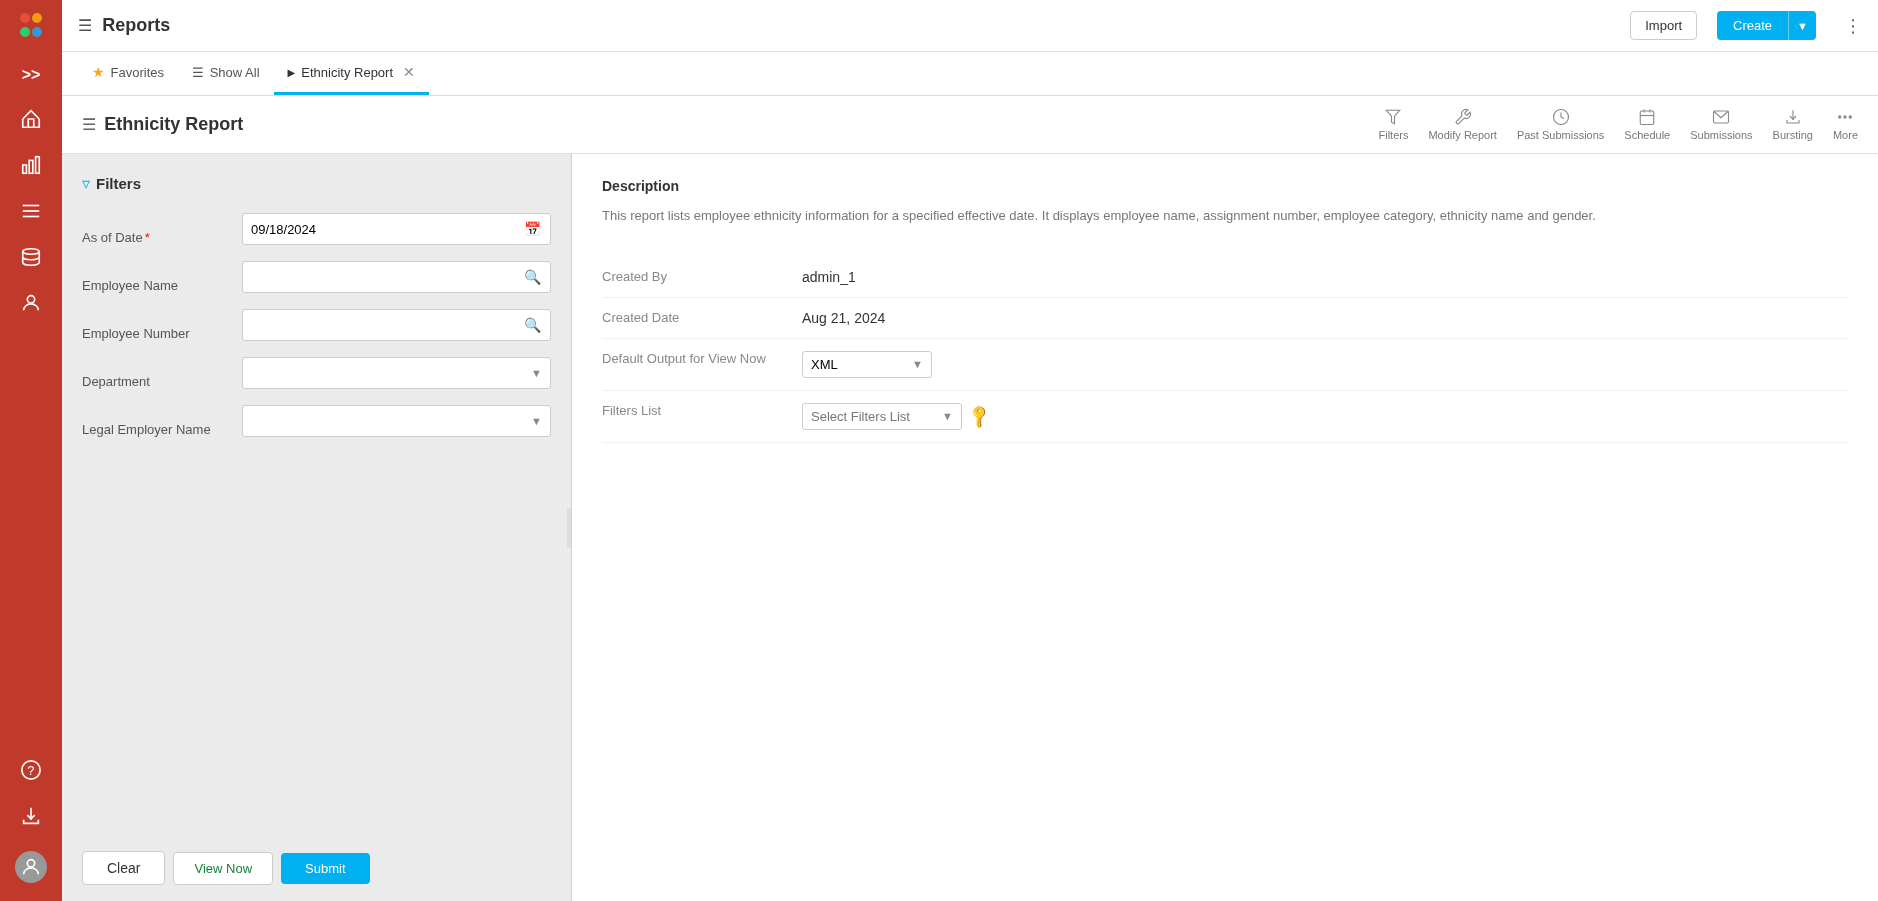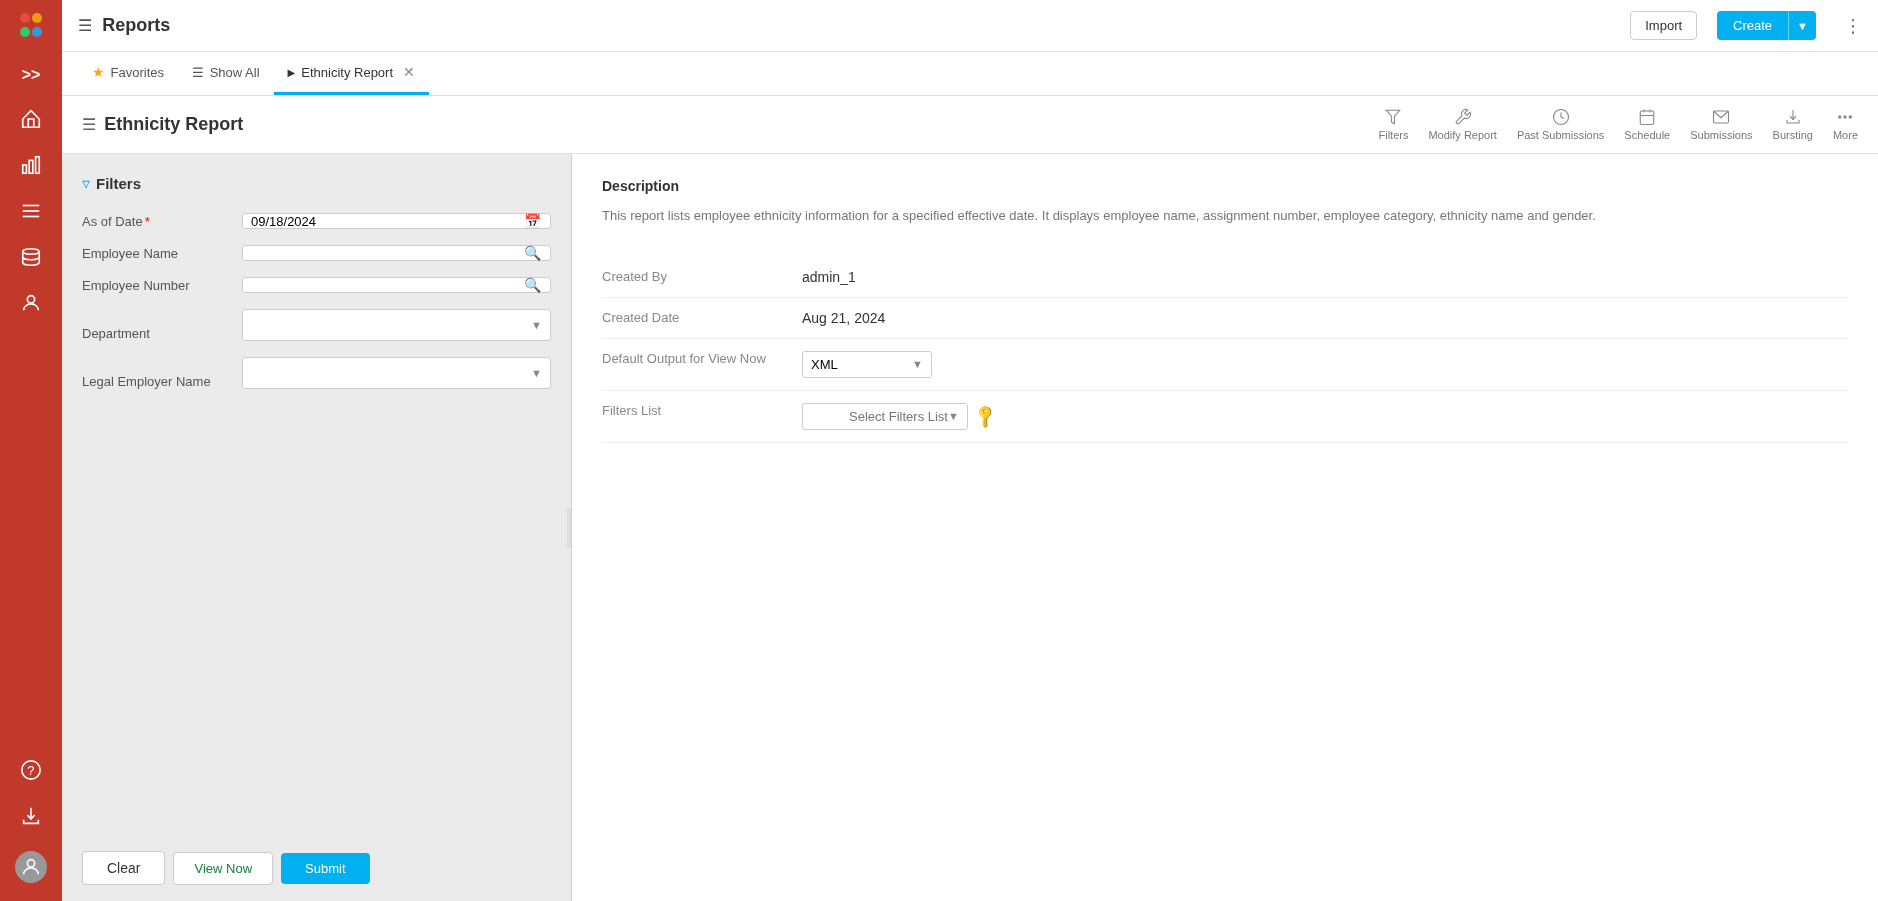--- a/index.html
+++ b/index.html
@@ -208,21 +208,21 @@
     }
     .required-star { color: red; margin-left: 2px; }
     .filter-input-wrap {
       flex: 1;
       display: flex;
       align-items: center;
       background: white;
       border: 1px solid #ccc;
       border-radius: 3px;
       padding: 5px 8px;
-      height: 16px;
+      height: 32px;
     }
     .filter-input {
       flex: 1;
       border: none;
       outline: none;
       font-size: 13px;
       background: transparent;
     }
     .filter-icon { color: #888; font-size: 14px; cursor: pointer; }
     .filter-select-wrap {
@@ -372,21 +372,20 @@
       min-width: 160px;
     }
     .filters-list-select {
       border: none;
       outline: none;
       font-size: 13px;
       background: transparent;
       appearance: none;
       flex: 1;
       color: #777;
-      margin-left: 38px;
     }
     .key-icon { color: #888; font-size: 16px; cursor: pointer; transform: rotate(-45deg); display: inline-block; }
   </style>
 </head>
 <body>
 
 <div class="sidebar">
 
   <div class="sidebar-logo">
     <svg viewBox="0 0 36 36" width="36" height="36">

